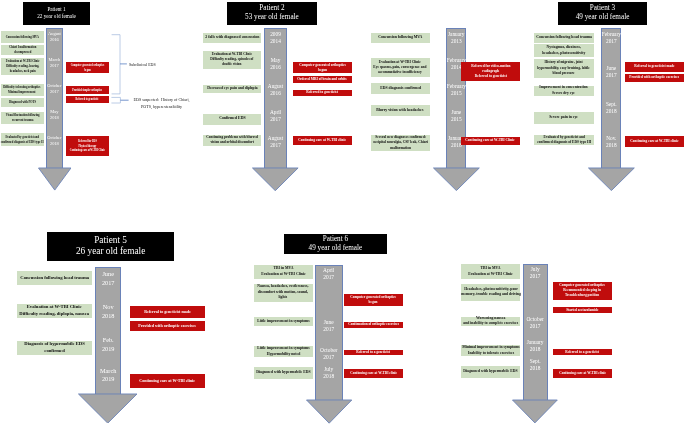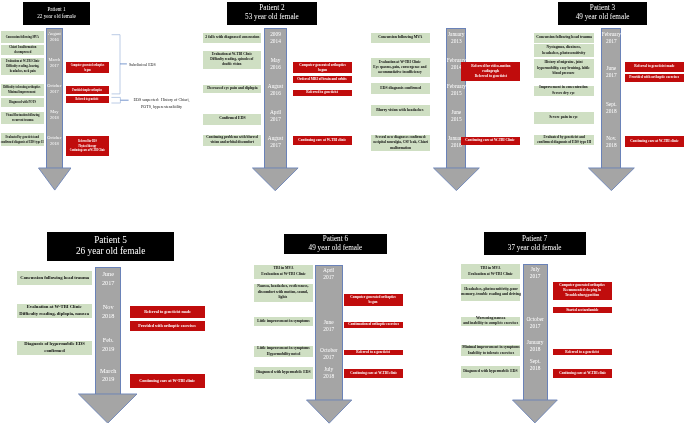--- a/index.html
+++ b/index.html
@@ -311,24 +311,20 @@
         <span class="sq" style="font-size:3.45px;line-height:1.48;transform:scaleX(0.99);">Continuation of orthoptic exercises</span>
       </div>
   <div class="rbox" style="left:343.8px;top:349.6px;width:59.4px;height:5.6px;">
         <span class="sq" style="font-size:3.45px;line-height:1.48;transform:scaleX(0.99);">Referred to a geneticist</span>
       </div>
   <div class="rbox" style="left:343.8px;top:369.1px;width:59.4px;height:9.4px;">
         <span class="sq" style="font-size:3.45px;line-height:1.48;transform:scaleX(0.99);">Continuing care at W-TBI clinic</span>
       </div>
 </div>
 <div class="pat">
-  <div class="hdr" style="left:483.6px;top:232.2px;width:102.1px;height:23.2px;font-size:7.2px;line-height:1.25;">
-        <div class="l1">Patient 7</div>
-        <div class="l2">37 year old female</div>
-      </div>
   <div class="shaft" style="left:522.5px;top:264.0px;width:25.3px;height:136.0px;"></div>
   <svg class="head" style="left:512.25px;top:399.0px;width:45.8px;height:24.5px;" viewBox="0 0 45.8 24.5">
         <path d="M0.5 1.0 L45.3 1.0 L22.9 23.9 Z" fill="#a5a5a5" stroke="#6a82b8" stroke-width="0.9" stroke-linejoin="miter"></path>
       </svg>
   <div class="dt" style="left:522.5px;top:266.0px;width:25.3px;height:16.0px;font-size:5.4px;">July
 2017</div>
   <div class="dt" style="left:522.5px;top:316.0px;width:25.3px;height:16.0px;font-size:5.4px;">October
 2017</div>
   <div class="dt" style="left:522.5px;top:339.0px;width:25.3px;height:16.0px;font-size:5.4px;">January
 2018</div>

